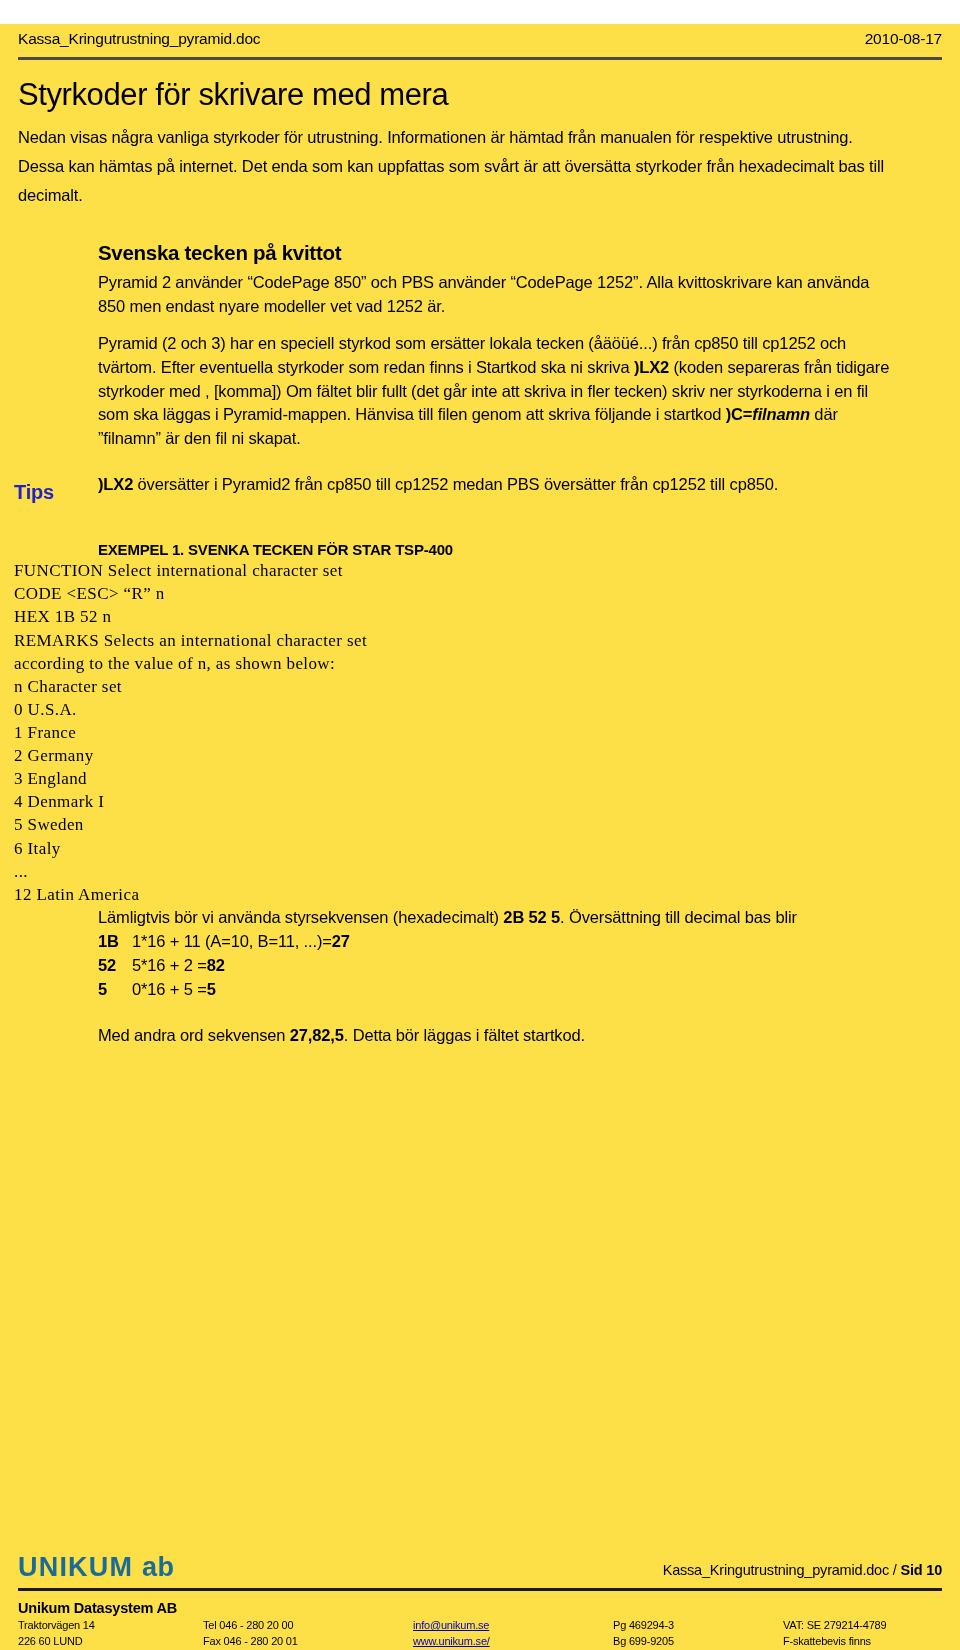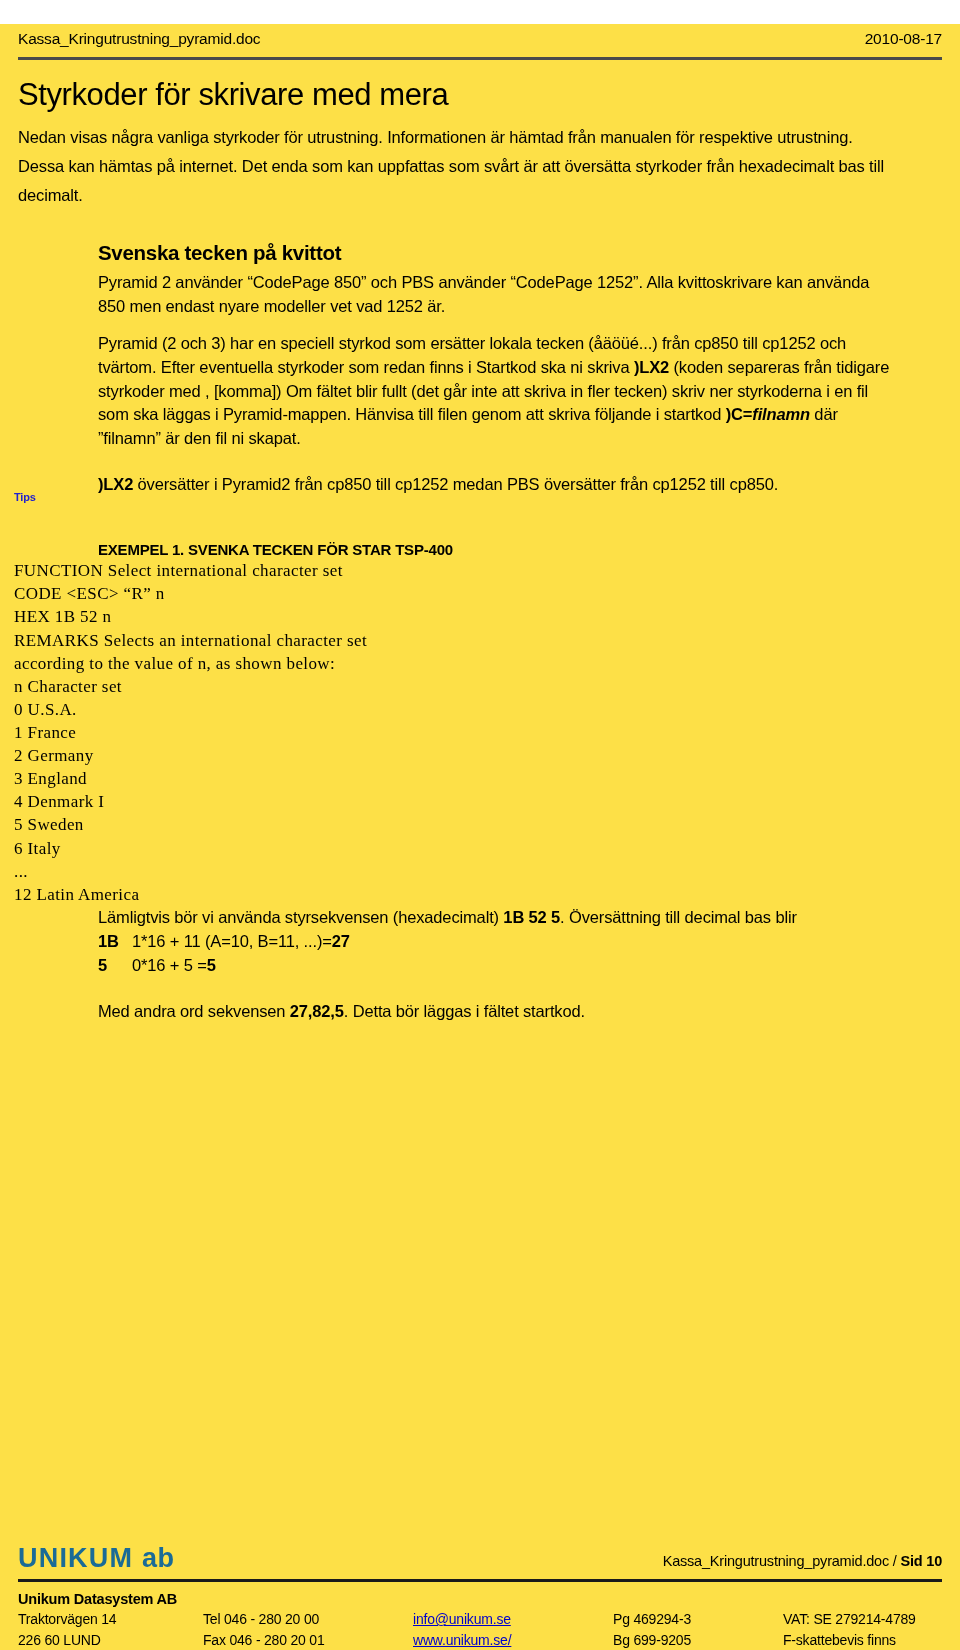--- a/index.html
+++ b/index.html
@@ -84,22 +84,22 @@
   }
   .gap-sm { height: 13px; }
   .gap-md { height: 22px; }
   .gap-lg { height: 30px; }
 
   
   .tips-row { position: relative; }
   .tips-label {
     position: absolute;
     left: 14px;
-    top: 18px;
-    font-size: 11px;
+    top: 8px;
+    font-size: 20px;
     font-weight: 700;
     color: #2222cc;
     letter-spacing: -0.2px;
   }
 
   
   .ex-heading {
     margin: 0 0 1px 0;
     font-size: 15px;
     font-weight: 700;
@@ -171,21 +171,21 @@
   }
   .footer-company {
     margin: 9px 0 2px 18px;
     font-size: 14.5px;
     font-weight: 700;
     letter-spacing: -0.2px;
   }
   .footer-grid {
     margin-left: 18px;
     width: 924px;
-    font-size: 14px;
+    font-size: 11px;
     line-height: 1.45;
     letter-spacing: -0.2px;
     display: grid;
     grid-template-columns: 185px 210px 200px 170px auto;
   }
   .footer-grid .cell { white-space: nowrap; }
   .footer-link {
     color: #0000cc;
     text-decoration: underline;
   }
@@ -246,24 +246,25 @@
 1 France
 2 Germany
 3 England
 4 Denmark I
 5 Sweden
 6 Italy
 ...
 12 Latin America</pre>
 
     <div class="indent-block">
-      <p class="para"><span>Lämligtvis bör vi använda styrsekvensen (hexadecimalt) </span><b>1B 52 5</b><span>. Översättning till decimal bas blir</span></p>
+      <p class="para"><span>Lämligtvis bör vi använda styrsekvensen (hexadecimalt) </span><b>2B 52 5</b><span>. Översättning till decimal bas blir</span></p>
 
       <p class="calc-line"><span class="calc-key">1B</span><span>1*16 + 11 (A=10, B=11, ...)=</span><b>27</b></p>
 
+      <p class="calc-line"><span class="calc-key">52</span><span>5*16 + 2 =</span><b>82</b></p>
 
       <p class="calc-line"><span class="calc-key">5</span><span>0*16 + 5 =</span><b>5</b></p>
 
       <div class="gap-md"></div>
 
       <p class="para"><span>Med andra ord sekvensen </span><b>27,82,5</b><span>. Detta bör läggas i fältet startkod.</span></p>
     </div>
 
   </div>
 

